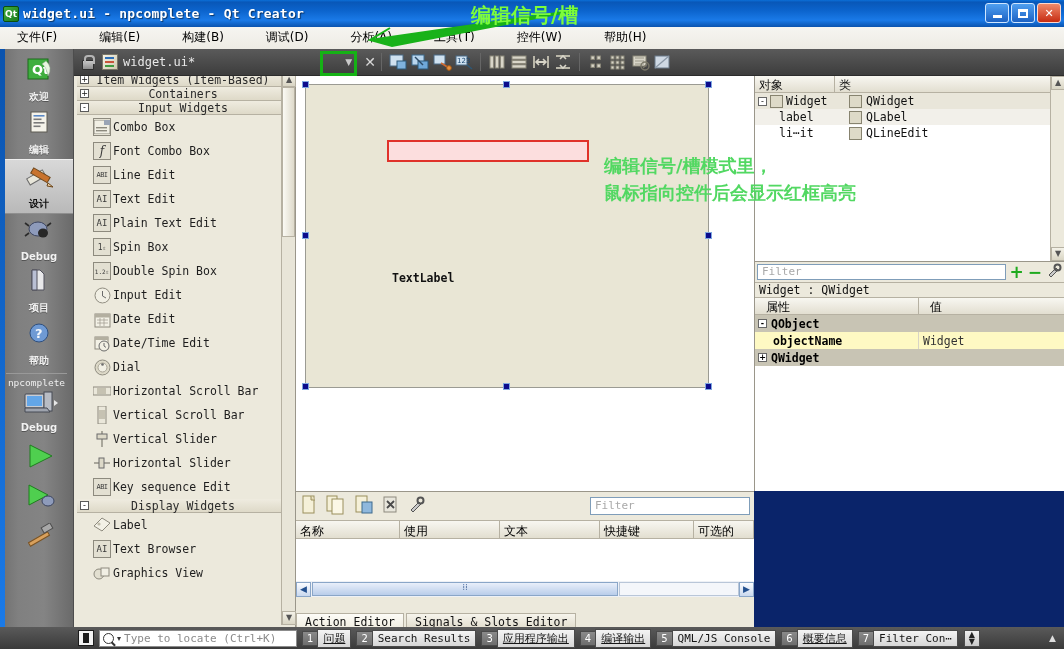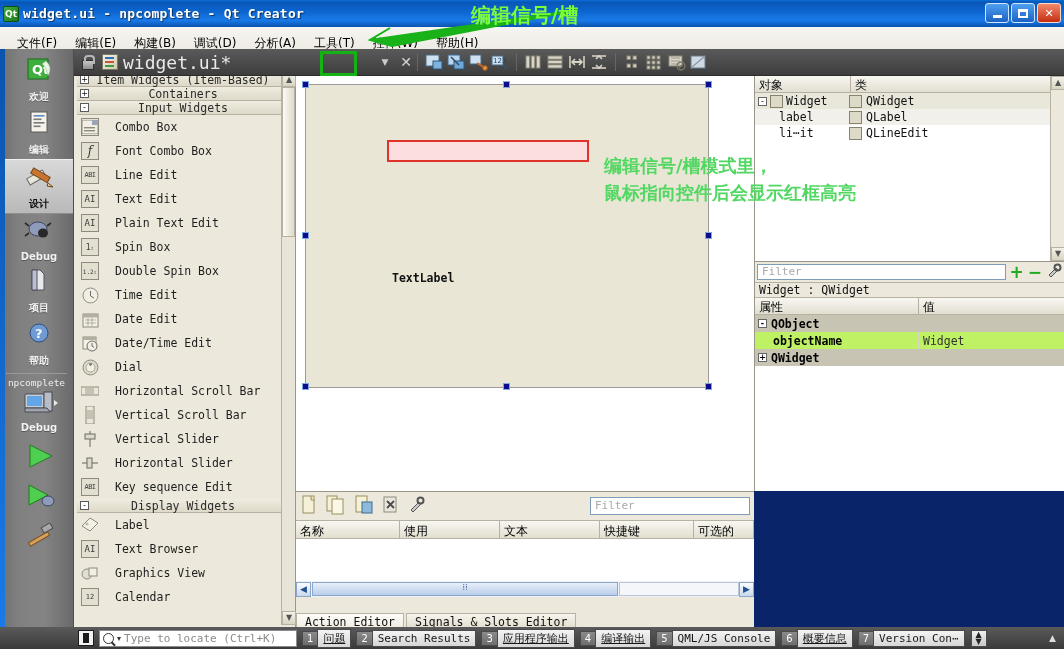--- a/index.html
+++ b/index.html
@@ -39,21 +39,21 @@
   }
   .wbtn.close { background: linear-gradient(180deg,#f08a6a,#c62c12); border-color: #ffd8cc; }
   .wbtn .mini { width: 9px; height: 3px; background: #fff; margin-top: 6px; }
   .wbtn .boxi { width: 10px; height: 9px; border: 2px solid #fff; border-top-width: 3px; }
 
   
   .menubar {
     position: absolute; left: 0; top: 27px; width: 1064px; height: 33px;
     background: linear-gradient(180deg,#f6f5f1,#eae7de);
     border-bottom: 1px solid #c8c4b8;
-    display: flex; align-items: center; padding-left: 8px;
+    display: flex; align-items: flex-start; padding-left: 8px; gap: 24px;
   }
   .menubar .mi {
     padding: 2px 9px; color: #000; font-size: 12px;
     font-family: "DejaVu Sans","Liberation Sans",sans-serif;
     white-space: nowrap;
   }
 
   
   .modebar {
     position: absolute; left: 0; top: 49px; width: 74px; height: 578px;
@@ -96,23 +96,24 @@
     border-bottom: 1px solid #b6b1a2;
     font-size: 11.5px; font-family: "DejaVu Sans Mono","Liberation Mono",monospace;
     color: #2b2b2b;
   }
   .wb-cat .exp {
     position: absolute; left: 3px; top: 2px; width: 9px; height: 9px;
     border: 1px solid #5a5a5a; background: #fff; font-size: 8px; line-height: 7px;
     text-align: center; color: #111; font-family: "DejaVu Sans",sans-serif;
   }
   .wb-item {
-    height: 24px; display: flex; align-items: center; gap: 16px; padding-left: 4px;
+    height: 24px; display: flex; align-items: center; gap: 2px; padding-left: 4px;
     font-size: 11.5px; font-family: "DejaVu Sans Mono","Liberation Mono",monospace;
     color: #1d1d1d;
+    margin-left: 12px;
   }
   .wb-ico {
     width: 18px; height: 18px; flex: none; border: 1px solid #8d8a7e; background: #e3e0d2;
     display: flex; align-items: center; justify-content: center;
     font-size: 8px; color: #3a3a3a; overflow: hidden;
   }
   .wb-ico.round { border-radius: 50%; }
   .wb-ico.plain { border: none; background: transparent; }
   .wb-scroll {
     position: absolute; right: 0; top: 24px; width: 14px; bottom: 2px;
@@ -132,21 +133,21 @@
   }
   .lockico { width: 18px; height: 18px; margin-left: 4px; position: relative; }
   .lockico:before { content:""; position:absolute; left:4px; top:7px; width:10px; height:8px;
     background: linear-gradient(180deg,#c8c8c8,#8d8d8d); border:1px solid #2f2f2f; border-radius:1px;}
   .lockico:after { content:""; position:absolute; left:6px; top:2px; width:7px; height:7px;
     border:2px solid #b5b5b5; border-bottom:none; border-radius:4px 4px 0 0;}
   .fileico { width: 16px; height: 16px; margin: 0 5px 0 6px;
     background: linear-gradient(135deg,#f4f2e6,#cfc9ae); border:1px solid #7a7668; position: relative; }
   .fileico:after { content:""; position:absolute; left:2px; top:2px; width:9px; height:2px; background:#2e6fb7;
     box-shadow: 0 4px 0 #c8543a, 0 8px 0 #3f9a3f; }
-  .edname { color: #e8e8e8; font-size: 18px;
+  .edname { color: #e8e8e8; font-size: 12px;
     font-family:"DejaVu Sans Mono","Liberation Mono",monospace; }
   .ed-caret { color: #c9c9c9; margin-left: 150px; font-size: 9px; }
   .ed-x { color: #d8d8d8; margin-left: 12px; font-size: 14px; font-weight: bold; }
   .tb-sep { width: 1px; height: 18px; background: #2d2d2d; border-right:1px solid #666; margin: 0 5px; }
   .tbtn { width: 22px; height: 22px; margin: 0 0; position: relative;
     display:flex; align-items:center; justify-content:center; }
   .tbtn svg { display:block; }
   .greenbox {
     position: absolute; left: 320px; top: 51px; width: 37px; height: 25px;
     border: 3px solid #15b215; z-index: 40;
@@ -175,21 +176,21 @@
 
   
   .objinsp {
     position: absolute; left: 754px; top: 76px; width: 310px; height: 186px;
     background: #fff; border-left: 1px solid #9a968a; border-bottom: 1px solid #9a968a;
   }
   .oi-head { display: flex; height: 17px; background: linear-gradient(180deg,#f8f7f1,#e2ded0);
              border-bottom: 1px solid #b6b1a2; font-size: 12px; }
   .oi-head div { padding: 1px 4px; color: #111;
                  font-family:"DejaVu Sans","Liberation Sans",sans-serif; }
-  .oi-c1 { width: 96px; border-right: 1px solid #b6b1a2; }
+  .oi-c1 { width: 80px; border-right: 1px solid #b6b1a2; }
   .oi-row { display: flex; height: 16px; align-items: center; font-size: 11.5px;
             font-family:"DejaVu Sans Mono","Liberation Mono",monospace; color: #111; }
   .oi-row.sel { background: #e9e6da; }
   .oi-row.alt { background: #f2f0ea; }
   .oi-name { width: 92px; display: flex; align-items: center; gap: 3px; }
   .oi-class { display: flex; align-items: center; gap: 4px; padding-left: 2px; }
   .tiny-ico { width: 13px; height: 13px; flex:none; border: 1px solid #87836f; background: #dedac8; }
   .exp-sq { width: 9px; height: 9px; border: 1px solid #666; background: #fff;
             font-size: 8px; line-height: 7px; text-align: center; font-family:"DejaVu Sans",sans-serif; }
   .oi-scroll { position:absolute; right:0; top:0; width:14px; height:100%; background:#ece9dc;
@@ -206,26 +207,26 @@
   .pe-toolbar { display:flex; align-items:center; height: 21px; background:#ece9dc;
                 border-bottom:1px solid #b6b1a2; padding: 0 2px; gap: 4px; }
   .pe-filter { flex: 1; height: 16px; background:#fff; border:1px solid #7f9db9; color:#a9a9a9;
                font-size: 11px; line-height: 14px; padding-left: 4px;
                font-family:"DejaVu Sans Mono","Liberation Mono",monospace; }
   .pe-title { height: 15px; background: #ece9dc; border-bottom: 1px solid #b6b1a2;
               font-size: 11.5px; padding: 0 4px; color:#111;
               font-family:"DejaVu Sans Mono","Liberation Mono",monospace; }
   .pe-head { display:flex; height: 17px; background: linear-gradient(180deg,#f8f7f1,#e2ded0);
              border-bottom: 1px solid #b6b1a2; font-size: 12px; }
-  .pe-head div { padding: 1px 4px; font-family:Liberation Sans, sans-serif; }
+  .pe-head div { padding: 1px 11px; font-family:Liberation Sans, sans-serif; }
   .pe-c1 { width: 164px; border-right: 1px solid #b6b1a2; }
   .pe-row { display:flex; height: 17px; align-items:center; font-size:11.5px;
             font-family:"DejaVu Sans Mono","Liberation Mono",monospace; }
   .pe-row.group { background: #c8c4b4; font-weight: bold; }
-  .pe-row.item { background: #bef264; }
+  .pe-row.item { background: #fef9c3; }
   .pe-row .k { width: 164px; display:flex; align-items:center; gap:4px; padding-left: 3px;
                border-right: 1px solid #d8d4c6; height: 100%; }
   .pe-row .v { padding-left: 4px; color: #333; }
   .pe-row.group .k { border-right: none; }
 
   
   .actioned {
     position: absolute; left: 296px; top: 491px; width: 458px; height: 136px;
     background: #ece9dc; border-top: 1px solid #9a968a;
   }
@@ -499,21 +500,21 @@
           </span>
         <span>Double Spin Box</span>
       </div>
       <div class="wb-item">
         <span class="wb-ico round plain">
           <svg width="17" height="17">
               <circle cx="8.5" cy="8.5" r="7.5" fill="#f1efe4" stroke="#8d8a7e"></circle>
               <path d="M8.5 4 v5 l3.5 2" stroke="#6b6b6b" fill="none"></path>
             </svg>
         </span>
-        <span>Time Edit</span>
+        <span>Input Edit</span>
       </div>
       <div class="wb-item">
         <span class="wb-ico plain">
           <svg width="17" height="17">
               <rect x="1" y="3" width="15" height="13" fill="#f3f1e6" stroke="#8d8a7e"></rect>
               <rect x="1" y="3" width="15" height="3.5" fill="#b3afa0"></rect>
               <path d="M3 9 h11 M3 12 h11 M6 7 v8 M10 7 v8" stroke="#9b978a" stroke-width=".7"></path>
             </svg>
         </span>
         <span>Date Edit</span>
@@ -603,26 +604,20 @@
         <span>Text Browser</span>
       </div>
       <div class="wb-item">
         <span class="wb-ico plain">
           <svg width="18" height="16">
               <circle cx="6" cy="9" r="5" fill="#e2dfd0" stroke="#8d8a7e"></circle>
               <rect x="8" y="3" width="8" height="8" fill="#f1efe4" stroke="#8d8a7e"></rect>
             </svg>
         </span>
         <span>Graphics View</span>
-      </div>
-      <div class="wb-item">
-        <span class="wb-ico">
-            <span style="font-size:7px">12</span>
-          </span>
-        <span>Calendar</span>
       </div>
     </div>
 
     <div class="wb-scroll">
       <div class="arrow">▲</div>
       <div class="thumb"></div>
       <div class="arrow bot">▼</div>
     </div>
   </div>
 
@@ -911,21 +906,21 @@
     <div class="sb-btn">
       <span class="sb-num">5</span>
       <span class="sb-lbl">QML/JS Console</span>
     </div>
     <div class="sb-btn">
       <span class="sb-num">6</span>
       <span class="sb-lbl cjk">概要信息</span>
     </div>
     <div class="sb-btn">
       <span class="sb-num">7</span>
-      <span class="sb-lbl">Version Con⋯</span>
+      <span class="sb-lbl">Filter Con⋯</span>
     </div>
 
     <div class="sb-updown">▲<br>▼</div>
     <div class="sb-right">▲</div>
   </div>
 
   <div class="anno anno-title">编辑信号/槽</div>
   <div class="anno anno-body">
     <div>编辑信号/槽模式里，</div>
     <div>鼠标指向控件后会显示红框高亮</div>

